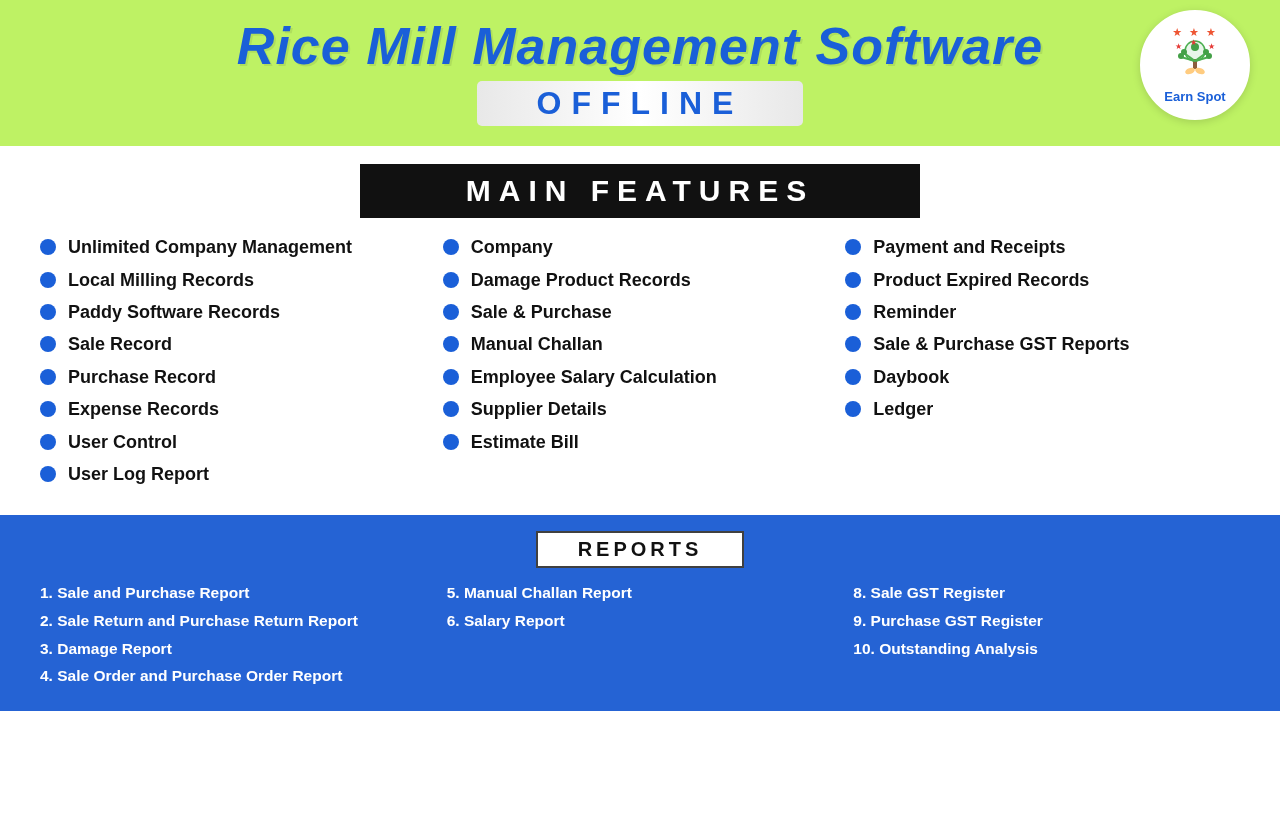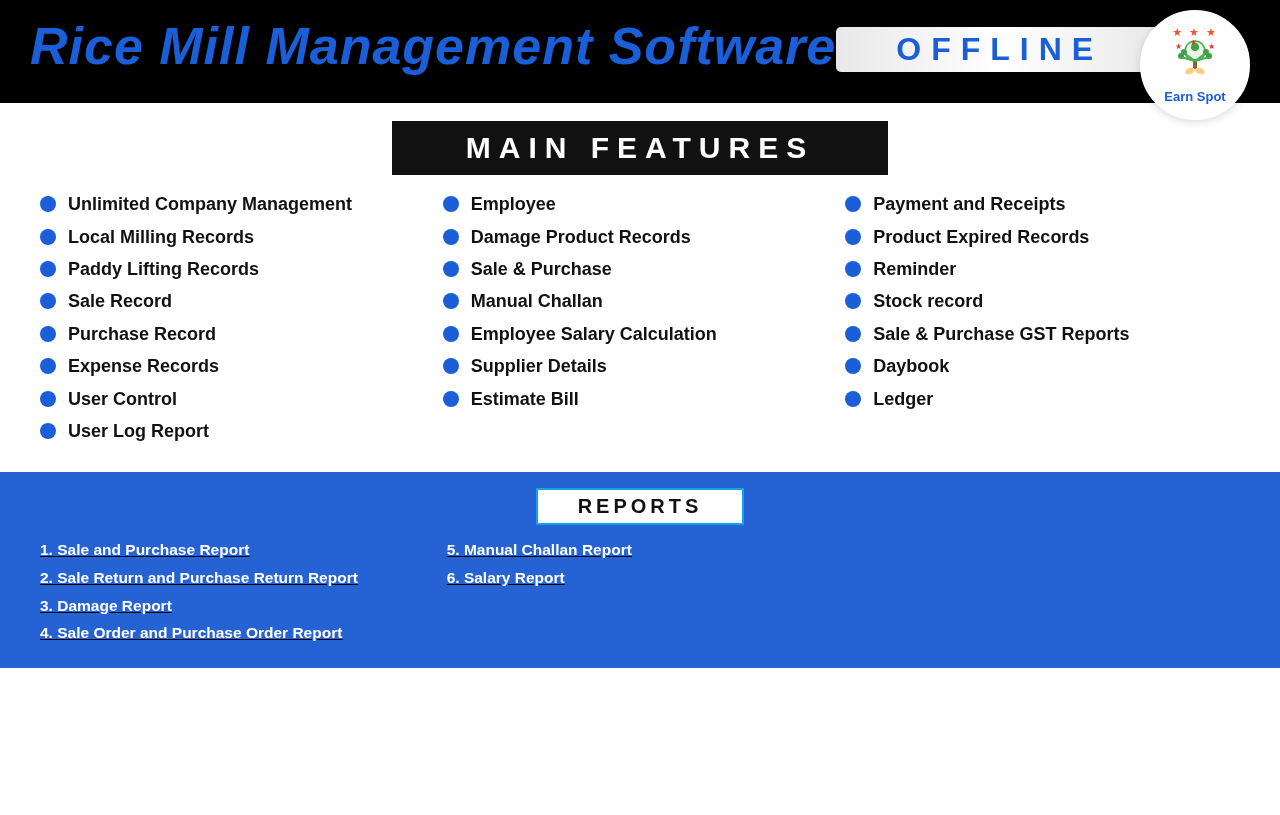--- a/index.html
+++ b/index.html
@@ -6,25 +6,25 @@
     body {
       font-family: Arial, sans-serif;
       width: 1280px;
       height: 815px;
       overflow: hidden;
       background: #fff;
     }
 
     
     .header {
-      background: #000000;
-      padding: 18px 30px 28px 30px;
+      background: #bef264;
+      padding: 18px 30px 20px 30px;
       position: relative;
       display: flex;
-      flex-direction: row;
+      flex-direction: column;
       align-items: center;
     }
     .header-title {
       font-size: 52px;
       font-weight: 900;
       font-style: italic;
       color: #1a5fd8;
       text-shadow: 2px 2px 0 rgba(0,0,0,0.08);
       letter-spacing: 1px;
       line-height: 1.1;
@@ -74,21 +74,21 @@
     }
 
     
     .main-features-section {
       background: #fff;
       padding: 18px 40px 12px 40px;
     }
     .main-features-title-wrap {
       background: #111;
       display: block;
-      width: 496px;
+      width: 560px;
       margin: 0 auto 18px auto;
       text-align: center;
       padding: 10px 0;
     }
     .main-features-title {
       color: #fff;
       font-size: 30px;
       font-weight: 900;
       letter-spacing: 8px;
     }
@@ -129,34 +129,33 @@
       padding: 16px 40px 18px 40px;
       margin-top: 8px;
     }
     .reports-title-wrap {
       display: flex;
       justify-content: center;
       margin-bottom: 14px;
     }
     .reports-title-box {
       background: #fff;
-      border: 2px solid #0ea5e9;
+      border: 2px solid #404040;
       padding: 5px 40px;
     }
     .reports-title {
       font-size: 20px;
       font-weight: 900;
       color: #111;
       letter-spacing: 4px;
     }
     .reports-grid {
       display: grid;
       grid-template-columns: 1fr 1fr 1fr;
       gap: 4px 20px;
-      text-decoration: underline;
     }
     .reports-col {
       color: #fff;
       font-size: 15.5px;
       font-weight: 600;
     }
     .reports-col p {
       margin-bottom: 6px;
       line-height: 1.4;
     }
@@ -213,21 +212,21 @@
         <li>
             <span class="bullet"></span>
             <span>Unlimited Company Management</span>
           </li>
         <li>
             <span class="bullet"></span>
             <span>Local Milling Records</span>
           </li>
         <li>
             <span class="bullet"></span>
-            <span>Paddy Lifting Records</span>
+            <span>Paddy Software Records</span>
           </li>
         <li>
             <span class="bullet"></span>
             <span>Sale Record</span>
           </li>
         <li>
             <span class="bullet"></span>
             <span>Purchase Record</span>
           </li>
         <li>
@@ -242,21 +241,21 @@
             <span class="bullet"></span>
             <span>User Log Report</span>
           </li>
       </ul>
     </div>
 
     <div class="features-col">
       <ul>
         <li>
             <span class="bullet"></span>
-            <span>Employee</span>
+            <span>Company</span>
           </li>
         <li>
             <span class="bullet"></span>
             <span>Damage Product Records</span>
           </li>
         <li>
             <span class="bullet"></span>
             <span>Sale &amp; Purchase</span>
           </li>
         <li>
@@ -284,24 +283,20 @@
             <span class="bullet"></span>
             <span>Payment and Receipts</span>
           </li>
         <li>
             <span class="bullet"></span>
             <span>Product Expired Records</span>
           </li>
         <li>
             <span class="bullet"></span>
             <span>Reminder</span>
-          </li>
-        <li>
-            <span class="bullet"></span>
-            <span>Stock record</span>
           </li>
         <li>
             <span class="bullet"></span>
             <span>Sale &amp; Purchase GST Reports</span>
           </li>
         <li>
             <span class="bullet"></span>
             <span>Daybook</span>
           </li>
         <li>
@@ -327,15 +322,20 @@
       <p>2. Sale Return and Purchase Return Report</p>
       <p>3. Damage Report</p>
       <p>4. Sale Order and Purchase Order Report</p>
     </div>
 
     <div class="reports-col">
       <p>5. Manual Challan Report</p>
       <p>6. Salary Report</p>
     </div>
 
+    <div class="reports-col">
+      <p>8. Sale GST Register</p>
+      <p>9. Purchase GST Register</p>
+      <p>10. Outstanding Analysis</p>
+    </div>
 
   </div>
 </div>
 
 </body></html>

